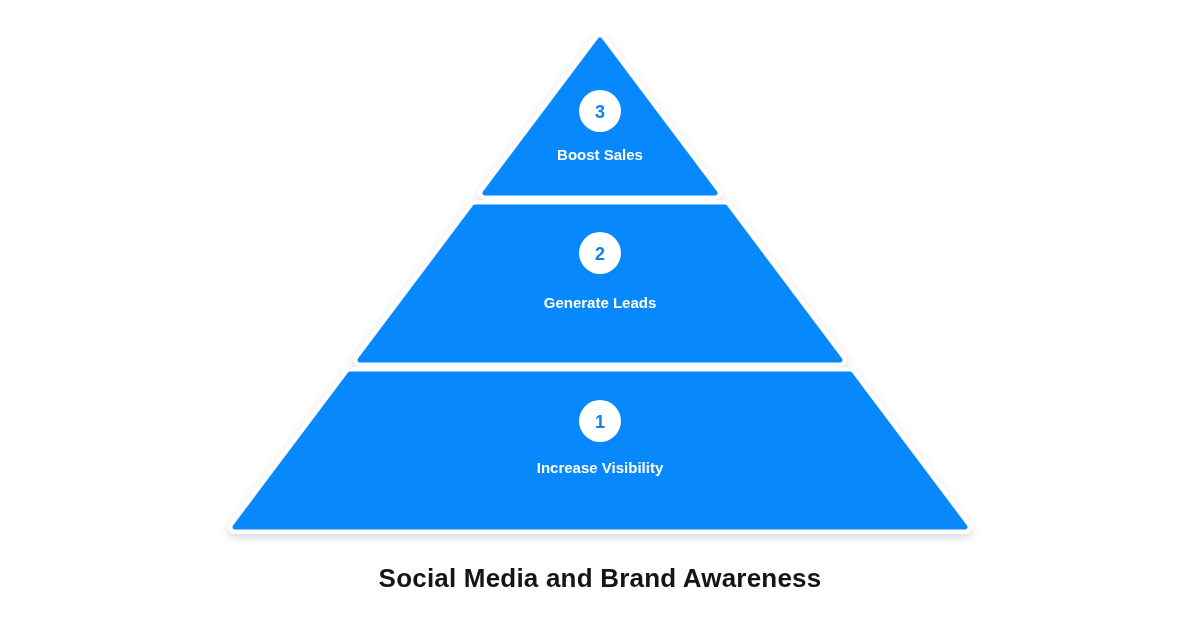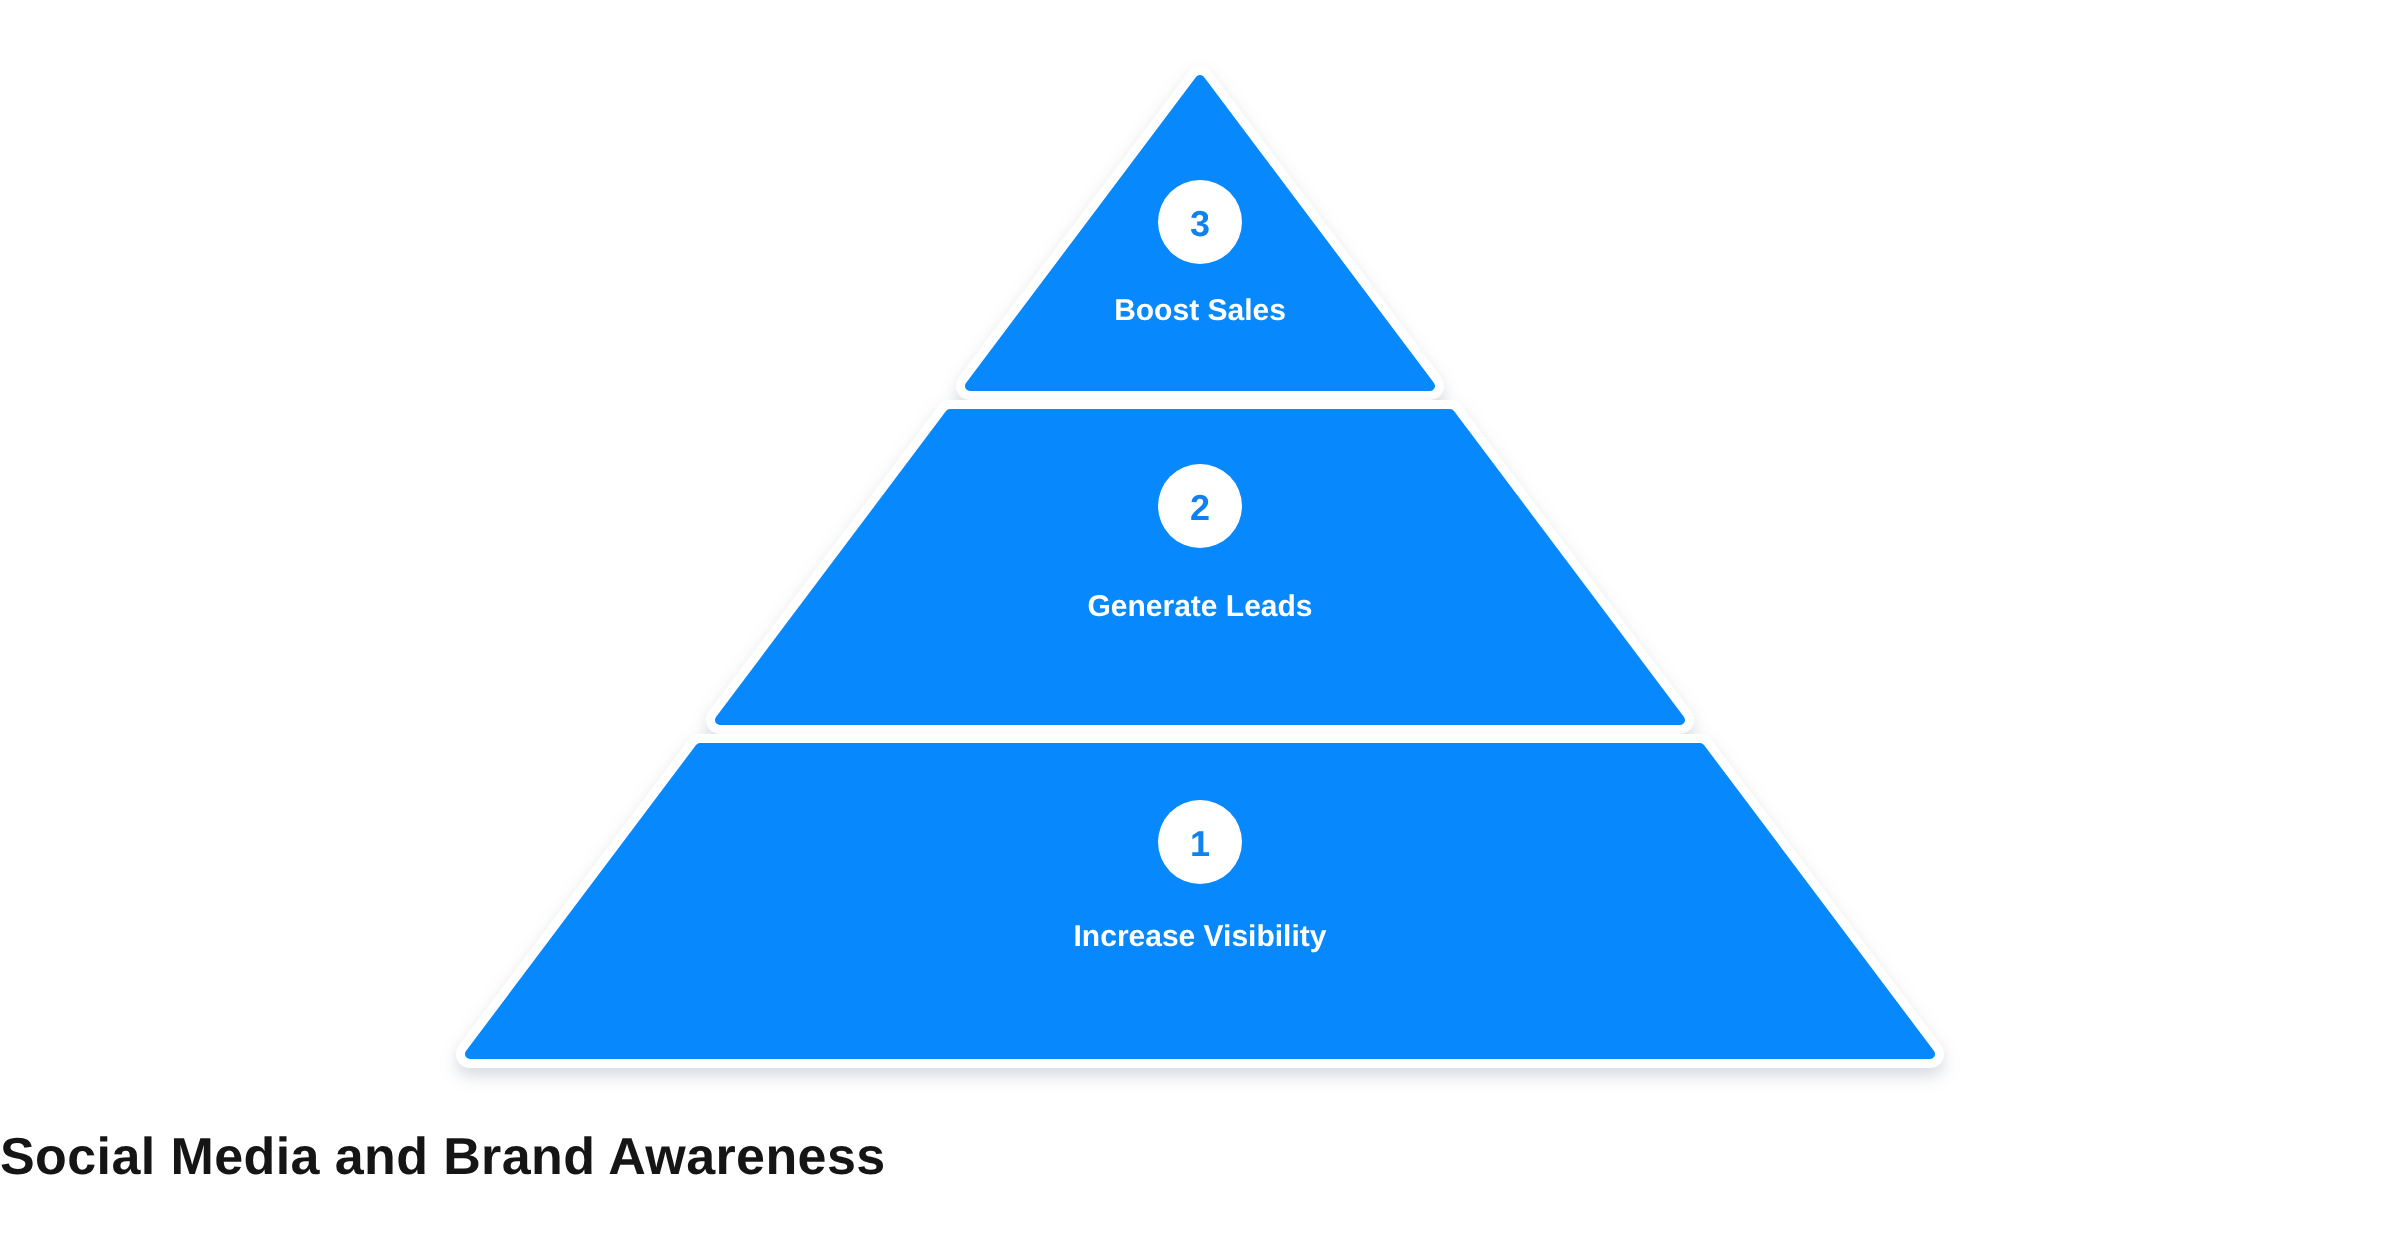--- a/index.html
+++ b/index.html
@@ -47,20 +47,21 @@
     fill: var(--label-text);
     font-size: 15px;
     font-weight: bold;
     text-anchor: middle;
   }
   .diagram-title {
     position: absolute;
     left: 0;
     top: 563px;
     width: 100%;
+    text-align: center;
     font-size: 26px;
     font-weight: bold;
     color: var(--title-text);
     letter-spacing: 0.2px;
   }
 </style>
 </head>
 <body>
 
 <div class="canvas">

